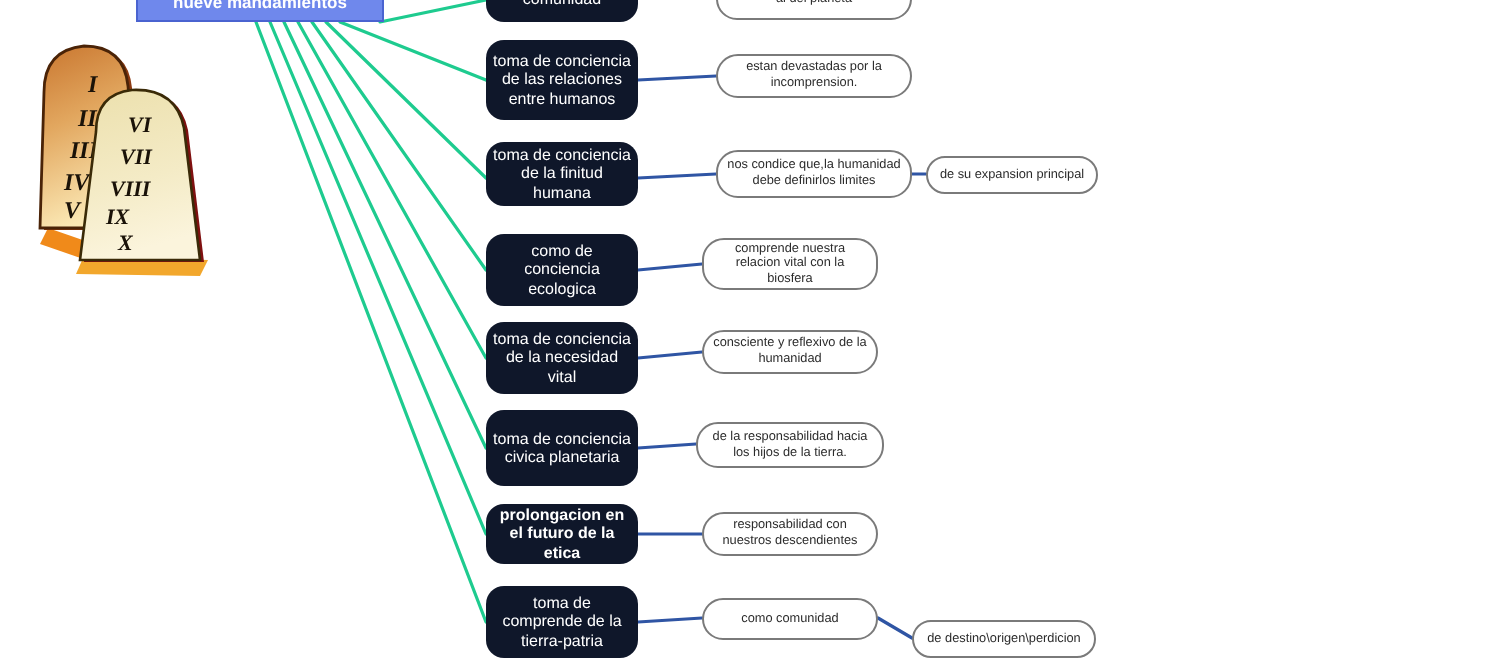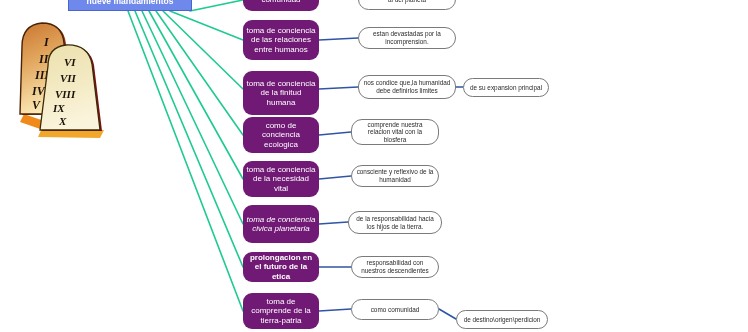--- a/index.html
+++ b/index.html
@@ -49,21 +49,21 @@
     position: absolute;
     left: 6px;
     top: 18px;
     width: 116px;
     height: 124px;
     z-index: 5;
   }
   
   .g-node {
     position: absolute;
-    background: #701a75;
+    background: #0f172a;
     border-radius: 9px;
     box-sizing: border-box;
     display: flex;
     align-items: center;
     justify-content: center;
     z-index: 4;
   }
   .g-node .label {
     color: #ffffff;
     font-size: 8px;
@@ -169,42 +169,42 @@
       </div>
       <div class="w-node" style="left: 358px; top: -11px; width: 98px; height: 21px;">
         <span class="label">al del planeta</span>
       </div>
       <div class="g-node" style="left: 243px; top: 20px; width: 76px; height: 40px;">
         <span class="label">toma de conciencia de las relaciones entre humanos</span>
       </div>
       <div class="w-node" style="left: 358px; top: 27px; width: 98px; height: 22px;">
         <span class="label">estan devastadas por la incomprension.</span>
       </div>
-      <div class="g-node" style="left: 243px; top: 71px; width: 76px; height: 44px;">
+      <div class="g-node" style="left: 243px; top: 71px; width: 76px; height: 32px;">
         <span class="label">toma de conciencia de la finitud humana</span>
       </div>
       <div class="w-node" style="left: 358px; top: 75px; width: 98px; height: 24px;">
         <span class="label">nos condice que,la humanidad debe definirlos limites</span>
       </div>
       <div class="w-node" style="left: 463px; top: 78px; width: 86px; height: 19px;">
         <span class="label">de su expansion principal</span>
       </div>
       <div class="g-node" style="left: 243px; top: 117px; width: 76px; height: 36px;">
         <span class="label">como de conciencia ecologica</span>
       </div>
       <div class="w-node" style="left: 351px; top: 119px; width: 88px; height: 26px;">
         <span class="label">comprende nuestra relacion vital con la biosfera</span>
       </div>
       <div class="g-node" style="left: 243px; top: 161px; width: 76px; height: 36px; justify-content: flex-end;">
         <span class="label">toma de conciencia de la necesidad vital</span>
       </div>
       <div class="w-node" style="left: 351px; top: 165px; width: 88px; height: 22px;">
         <span class="label">consciente y reflexivo de la humanidad</span>
       </div>
-      <div class="g-node" style="left: 243px; top: 205px; width: 76px; height: 38px; font-style: italic;">
+      <div class="g-node" style="left: 243px; top: 205px; width: 76px; height: 38px;">
         <span class="label">toma de conciencia civica planetaria</span>
       </div>
       <div class="w-node" style="left: 348px; top: 211px; width: 94px; height: 23px;">
         <span class="label">de la responsabilidad hacia los hijos de la tierra.</span>
       </div>
       <div class="g-node" style="left: 243px; top: 252px; width: 76px; height: 30px; font-weight: bold;">
         <span class="label">prolongacion en el futuro de la etica</span>
       </div>
       <div class="w-node" style="left: 351px; top: 256px; width: 88px; height: 22px;">
         <span class="label">responsabilidad con nuestros descendientes</span>

